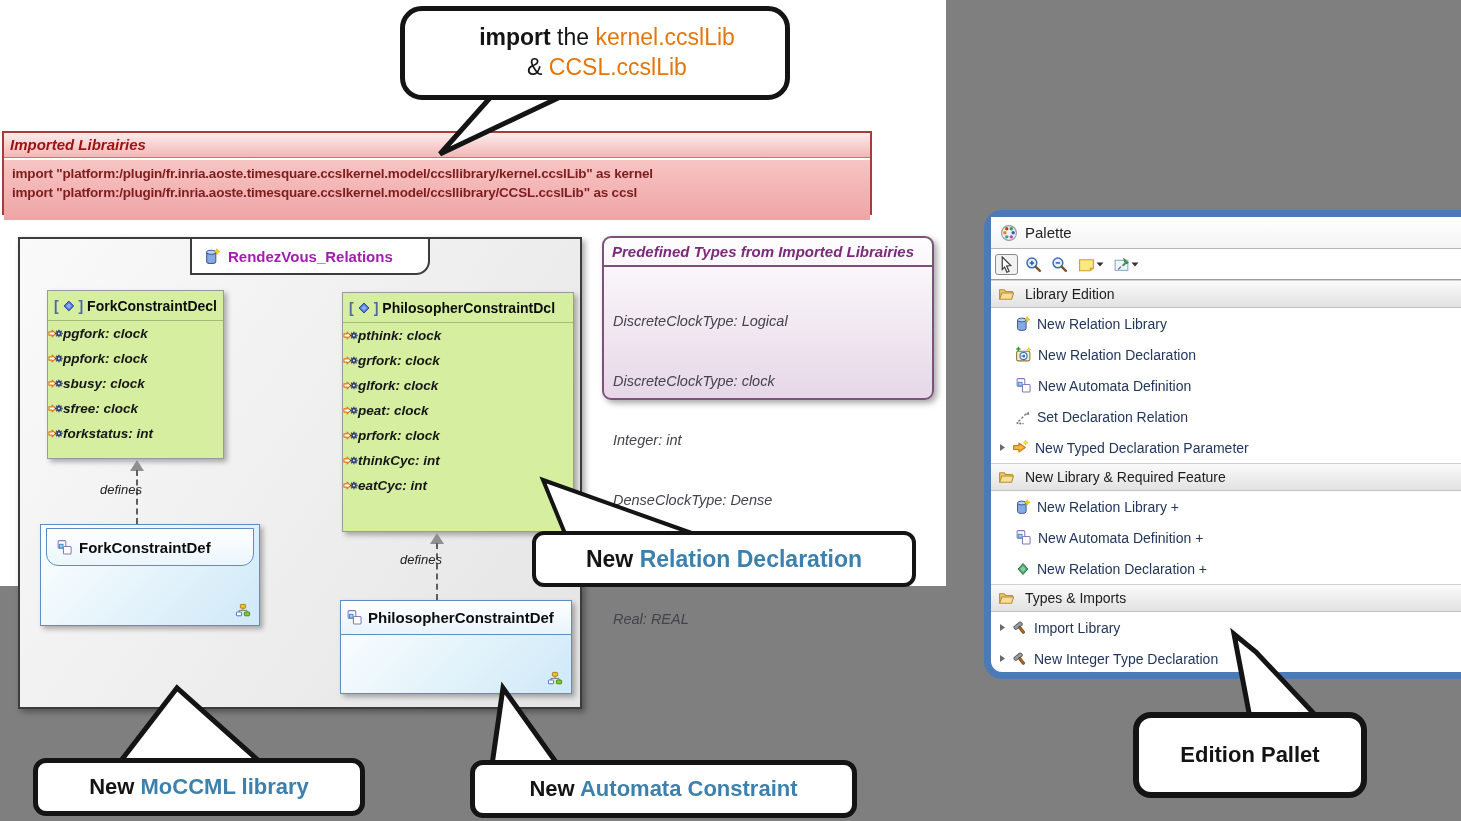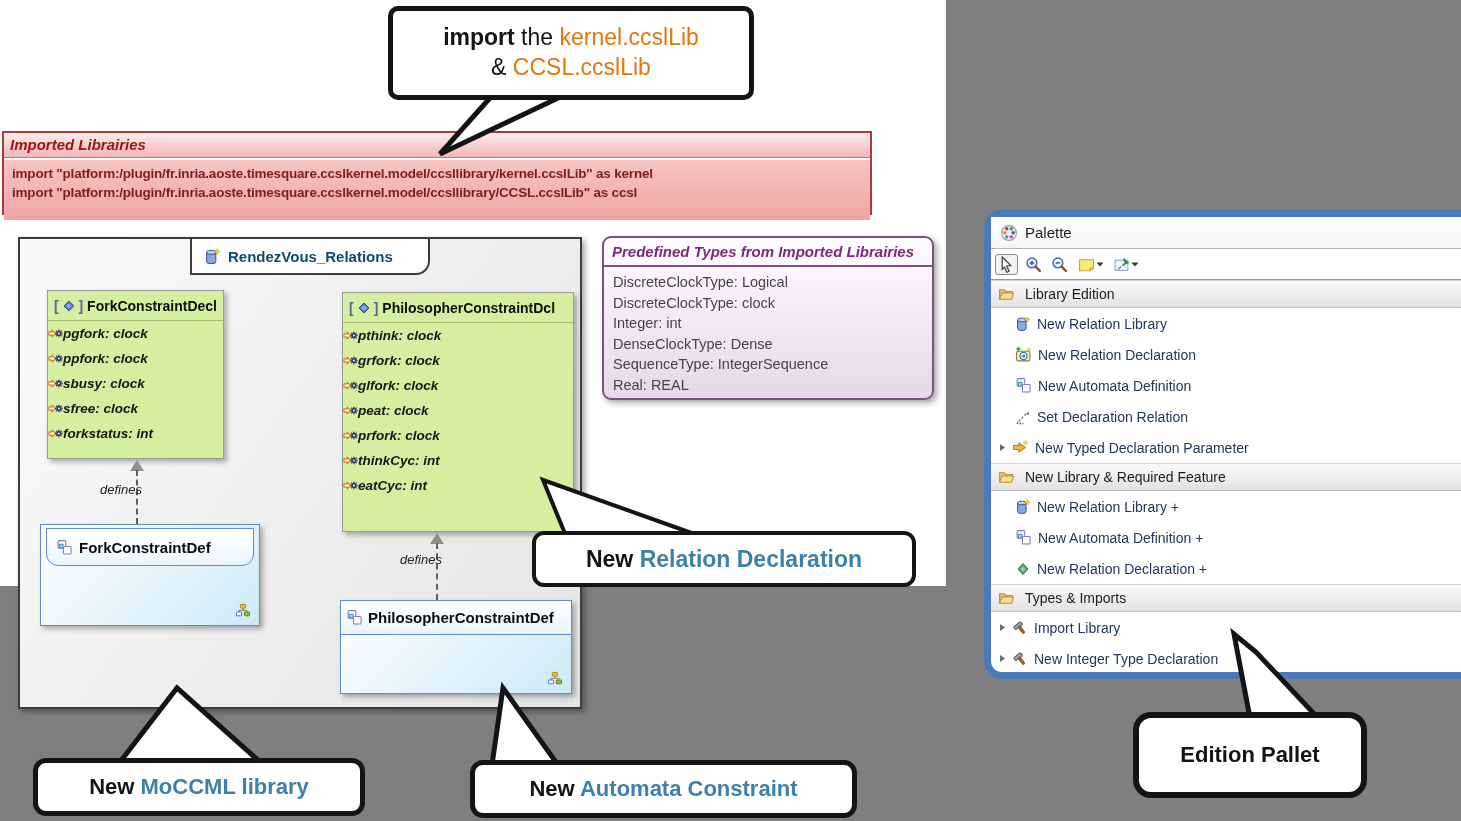--- a/index.html
+++ b/index.html
@@ -17,21 +17,21 @@
     font-style:italic;font-weight:bold;font-size:15px;color:#9c1111;}
   .imported-body{height:52px;background:linear-gradient(#f8c4c4,#efa4a4);border-top:2px solid #ffffff;
     padding:4px 8px;font-weight:bold;font-size:13.5px;letter-spacing:-0.2px;color:#7d1d1d;line-height:19px;}
 
   
   .diagram{left:18px;top:237px;width:560px;height:468px;border:2px solid #3c3c3c;
     background:linear-gradient(125deg,#fafafa 0%,#eeeeee 55%,#e4e4e4 100%);
     box-shadow:3px 3px 6px rgba(0,0,0,0.35);z-index:1;}
   .diagram-tab{left:190px;top:237px;width:224px;height:34px;background:#ffffff;border:2px solid #3c3c3c;
     border-radius:0 0 14px 0;display:flex;align-items:center;gap:7px;padding-left:12px;z-index:3;}
-  .diagram-tab span{font-size:15px;font-weight:600;color:#0c4a6e;}
+  .diagram-tab span{font-size:15px;font-weight:600;color:#a21caf;}
 
   .decl-box{position:absolute;background:#d5ee9f;border:1px solid #9a9a9a;
     box-shadow:3px 3px 5px rgba(0,0,0,0.30);}
   .decl-header{height:29px;display:flex;align-items:center;gap:4px;padding:0 6px;
     border-bottom:1px solid #a4ba77;}
   .decl-header .bk{color:#51679e;font-weight:bold;font-size:14px;}
   .decl-title{font-weight:bold;font-size:14px;color:#0d0d0d;white-space:nowrap;}
   .attr-row{height:25px;display:flex;align-items:center;gap:0;}
   .attr-row span{font-style:italic;font-weight:bold;font-size:13.5px;color:#161616;white-space:nowrap;}
 
@@ -49,21 +49,21 @@
   .arrow-up{position:absolute;width:0;height:0;border-left:7px solid transparent;
     border-right:7px solid transparent;border-bottom:11px solid #8f8f8f;}
   .defines{position:absolute;font-style:italic;font-size:13px;color:#222222;}
 
   
   .predef{left:602px;top:236px;width:328px;height:160px;border:2px solid #7a527a;border-radius:9px;
     background:linear-gradient(#fefdfe,#e7d7e7);box-shadow:3px 3px 6px rgba(0,0,0,0.35);z-index:2;}
   .predef-header{height:27px;line-height:27px;padding:0 8px;border-bottom:2px solid #7a527a;
     font-style:italic;font-weight:bold;font-size:15px;color:#7b2a7b;white-space:nowrap;}
   .predef-body{padding:5px 9px;}
-  .predef-body div{font-size:14.5px;color:#43434c;line-height:20.5px;white-space:nowrap;}
+  .predef-body div{font-style:italic;font-size:14.5px;color:#43434c;line-height:20.5px;white-space:nowrap;margin-top:39px;}
 
   
   .palette{left:984px;top:210px;width:520px;height:469px;border:7px solid #4a7ab8;border-radius:18px;
     background:#ffffff;z-index:2;box-sizing:border-box;}
   .pal-header{height:31px;display:flex;align-items:center;gap:7px;padding:0 9px;
     border-bottom:1px solid #b5b5b5;background:linear-gradient(#ffffff,#f4f4f4);}
   .pal-header span{font-size:15px;color:#222222;}
   .pal-right{margin-left:auto;display:flex;align-items:center;}
   .pal-toolbar{height:30px;display:flex;align-items:center;gap:5px;padding:0 4px;
     border-bottom:1px solid #9a9a9a;}
@@ -76,21 +76,21 @@
   .pal-item.exp{padding-left:8px;gap:6px;}
   .pal-item span{font-size:14px;color:#22365c;white-space:nowrap;}
 
   
   .tails{left:0;top:0;z-index:5;pointer-events:none;}
   .bubble{position:absolute;background:#ffffff;border:5px solid #141414;border-radius:16px;
     display:flex;align-items:center;justify-content:center;z-index:6;text-align:center;}
   .bubble .t{font-weight:bold;color:#141414;}
   .orange{color:#e2770d;}
   .hl{color:#3c80ad;}
-  .b-import{left:388px;top:6px;width:356px;height:84px;border-radius:10px;}
+  .b-import{left:400px;top:6px;width:356px;height:84px;border-radius:22px;padding-left:24px;}
   .b-import .t{font-size:23px;line-height:1.3;font-weight:normal;color:#141414;}
   .b-import .bw{font-weight:bold;}
   .b-reldecl{left:532px;top:531px;width:376px;height:48px;border-width:4px;border-radius:12px;}
   .b-reldecl .t{font-size:23px;}
   .b-moccml{left:33px;top:758px;width:322px;height:48px;border-radius:13px;}
   .b-moccml .t{font-size:22px;}
   .b-autom{left:470px;top:760px;width:377px;height:48px;border-radius:13px;}
   .b-autom .t{font-size:22px;}
   .b-edition{left:1133px;top:712px;width:222px;height:74px;border-width:6px;border-radius:18px;}
   .b-edition .t{font-size:22px;}

